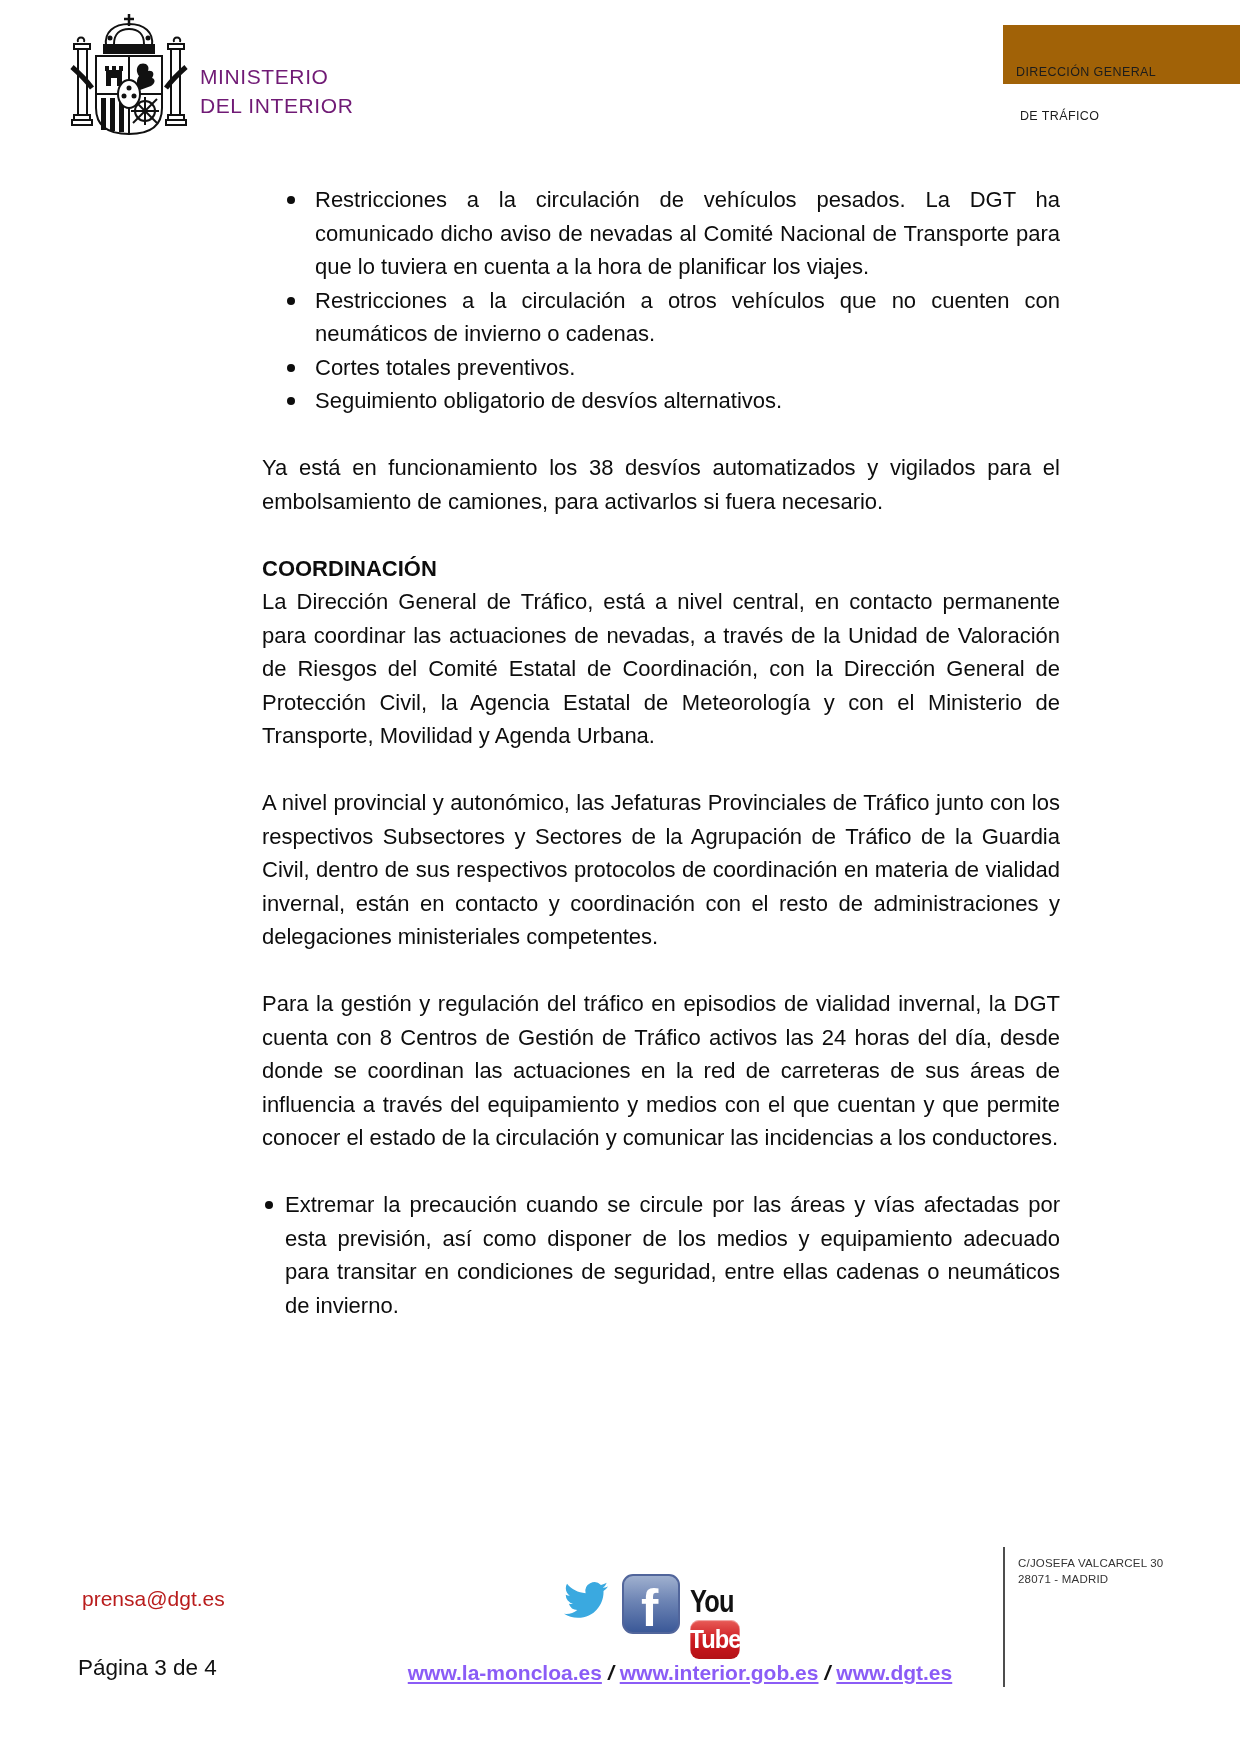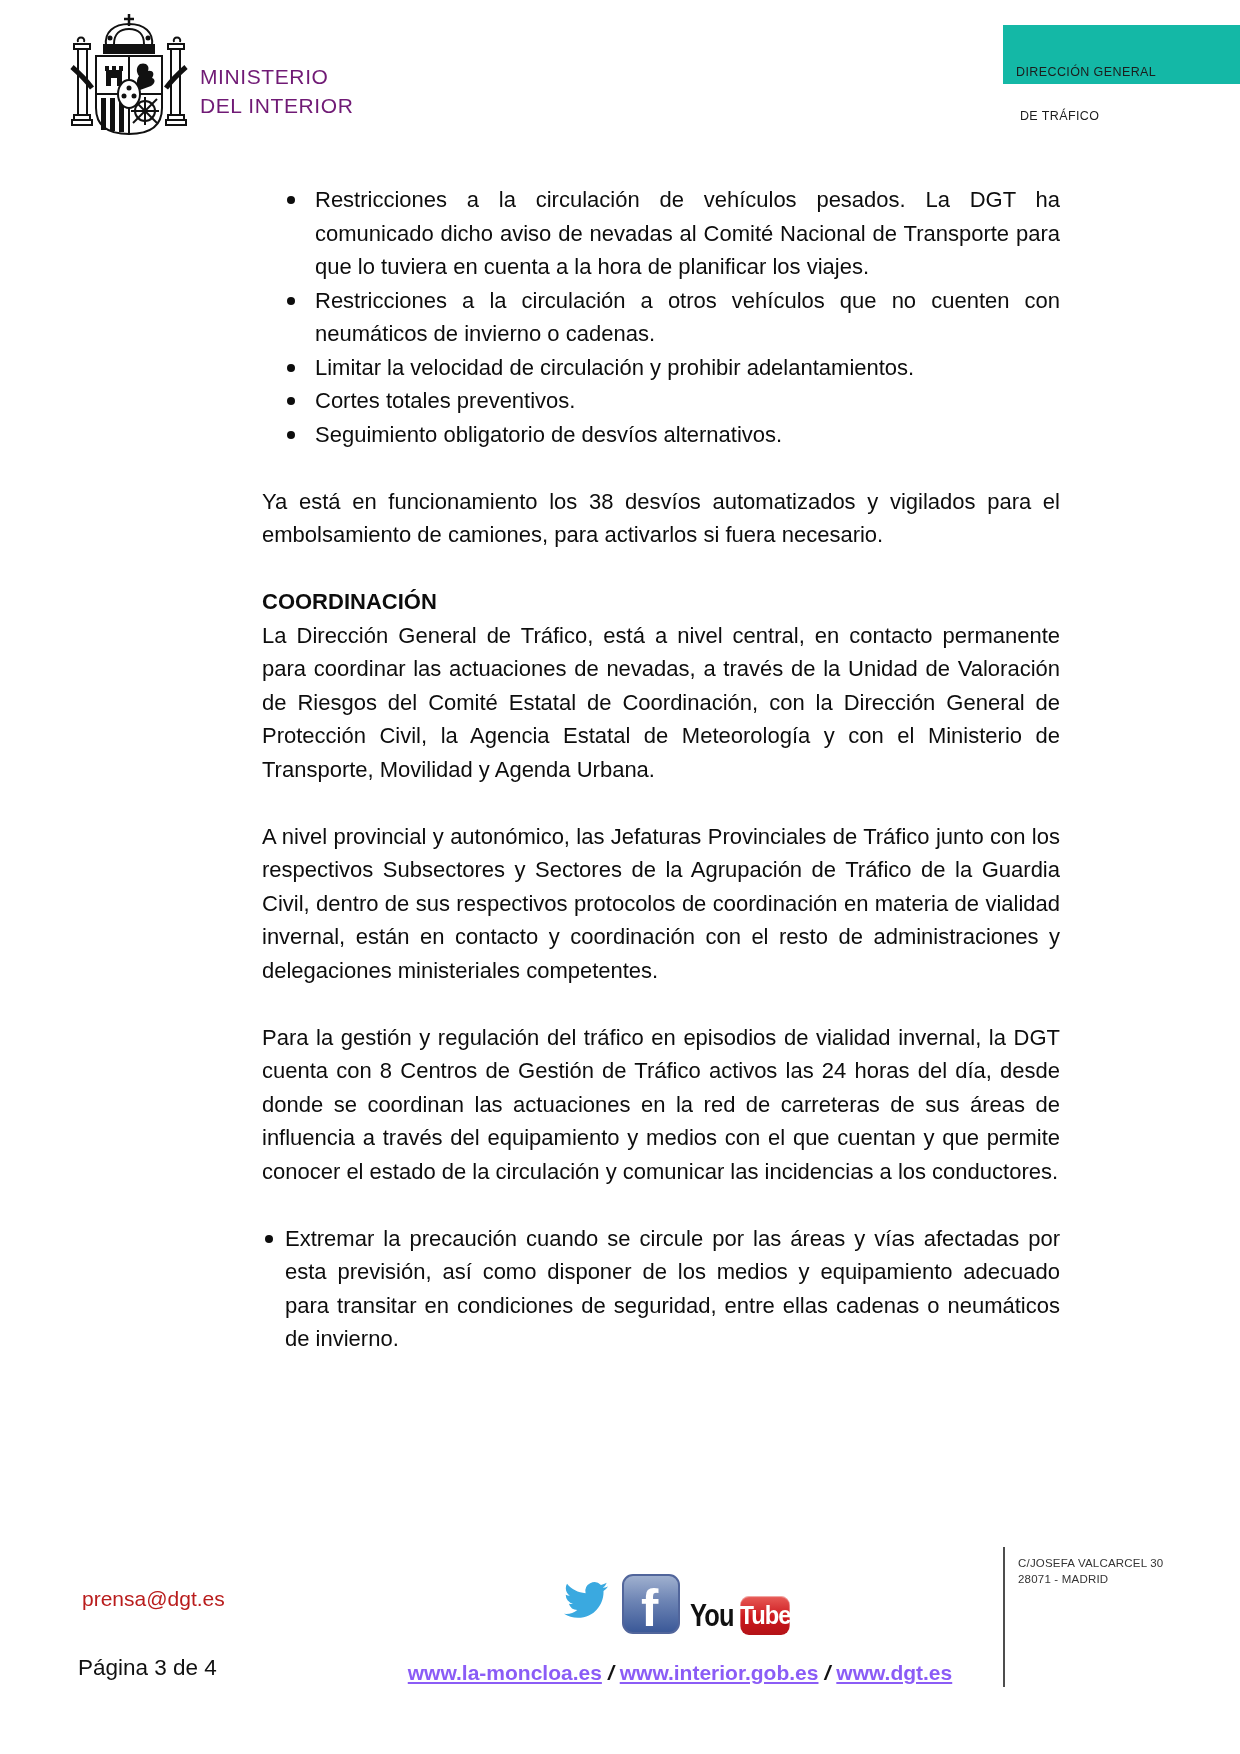--- a/index.html
+++ b/index.html
@@ -14,21 +14,21 @@
   }
 
   
   .coat{position:absolute;left:70px;top:12px;width:118px;height:130px;}
   .ministry{
     position:absolute;left:200px;top:62px;
     font-size:21px;line-height:29px;letter-spacing:.6px;color:#701a75;
   }
   .dept-box{
     position:absolute;left:1003px;top:25px;width:237px;height:59px;
-    background:#14b8a6;box-sizing:border-box;padding:11px 0 0 13px;
+    background:#a16207;box-sizing:border-box;padding:11px 0 0 13px;
     font-size:12.5px;line-height:14.5px;letter-spacing:.4px;color:#1c1c1c;
     white-space:pre-wrap;
   }
 
   
   .main{position:absolute;left:262px;top:183px;width:798px;font-size:22px;line-height:33.5px;text-align:justify;}
   .main p{margin:33.5px 0 0 0;}
   .main p.tight{margin-top:0;}
   ul.blist{margin:0;padding:0;list-style:none;}
   ul.blist-1 li{position:relative;padding-left:53px;}
@@ -43,21 +43,21 @@
   .email{position:absolute;left:82px;top:1587px;font-size:21px;color:#b91c1c;}
   .pagenum{position:absolute;left:78px;top:1655px;font-size:22.5px;color:#111;}
   .social{position:absolute;left:560px;top:1572px;width:230px;height:66px;}
   .tw{position:absolute;left:0px;top:6px;width:52px;height:44px;}
   .fb{
     position:absolute;left:62px;top:2px;width:58px;height:60px;border-radius:11px;
     background:linear-gradient(180deg,#9fb0cf 0%,#6d84b4 45%,#3b5998 100%);
     border:2px solid #51659b;box-sizing:border-box;overflow:hidden;
   }
   .fb span{position:absolute;left:17px;top:2px;color:#fff;font-size:52px;font-weight:bold;font-family:"Liberation Sans",sans-serif;}
-  .yt{position:absolute;left:130px;top:24px;display:flex;align-items:center;}
+  .yt{position:absolute;left:130px;top:12px;display:flex;align-items:center;flex-direction:column;}
   .yt .you{font-size:31px;font-weight:bold;color:#111;transform:scaleX(.82);transform-origin:left center;letter-spacing:-1px;}
   .yt .tube{
     margin-left:-4px;width:52px;height:39px;border-radius:9px;
     background:linear-gradient(180deg,#e85c57 0%,#cc181e 55%,#b31217 100%);
     color:#fff;font-size:25px;font-weight:bold;display:flex;align-items:center;justify-content:center;
     transform:scaleX(.95);letter-spacing:-1px;box-shadow:inset 0 1px 1px rgba(255,255,255,.5);
   }
   .links{position:absolute;left:340px;top:1661px;width:680px;text-align:center;font-size:21px;font-weight:bold;white-space:nowrap;}
   .links a{color:#8b5cf6;text-decoration:underline;}
   .links .sep{color:#111;padding:0 6px;font-style:italic;}
@@ -137,21 +137,20 @@
   <div class="dept-box">
     <div>DIRECCIÓN GENERAL</div>
     <div> DE TRÁFICO</div>
   </div>
 
   <div class="main">
 
     <ul class="blist blist-1">
       <li>Restricciones a la circulación de vehículos pesados. La DGT ha comunicado dicho aviso de nevadas al Comité Nacional de Transporte para que lo tuviera en cuenta a la hora de planificar los viajes.</li>
       <li>Restricciones a la circulación a otros vehículos que no cuenten con neumáticos de invierno o cadenas.</li>
-      <li>Limitar la velocidad de circulación y prohibir adelantamientos.</li>
       <li>Cortes totales preventivos.</li>
       <li>Seguimiento obligatorio de desvíos alternativos.</li>
     </ul>
 
     <p>Ya está en funcionamiento los 38 desvíos automatizados y vigilados para el embolsamiento de camiones, para activarlos si fuera necesario.</p>
 
     <h2 class="sec">
       <span>COORDINACIÓN</span>
     </h2>
     <p class="tight">La Dirección General de Tráfico, está a nivel central, en contacto permanente para coordinar las actuaciones de nevadas, a través de la Unidad de Valoración de Riesgos del Comité Estatal de Coordinación, con la Dirección General de Protección Civil, la Agencia Estatal de Meteorología y con el Ministerio de Transporte, Movilidad y Agenda Urbana.</p>

